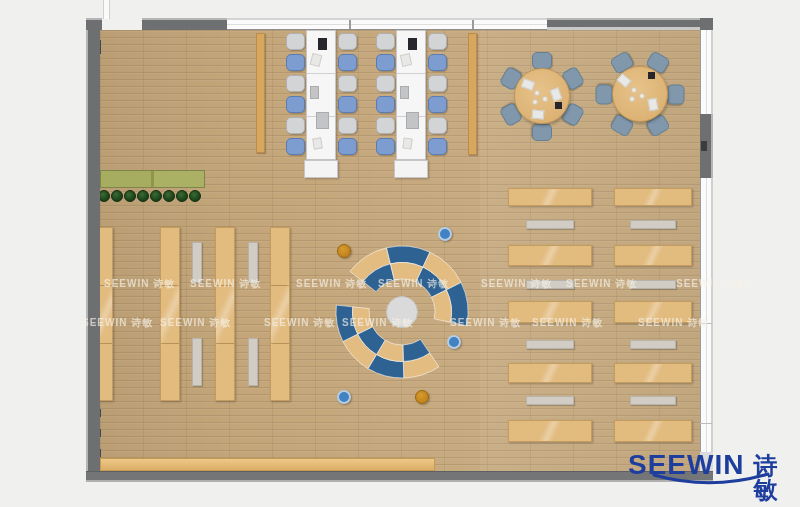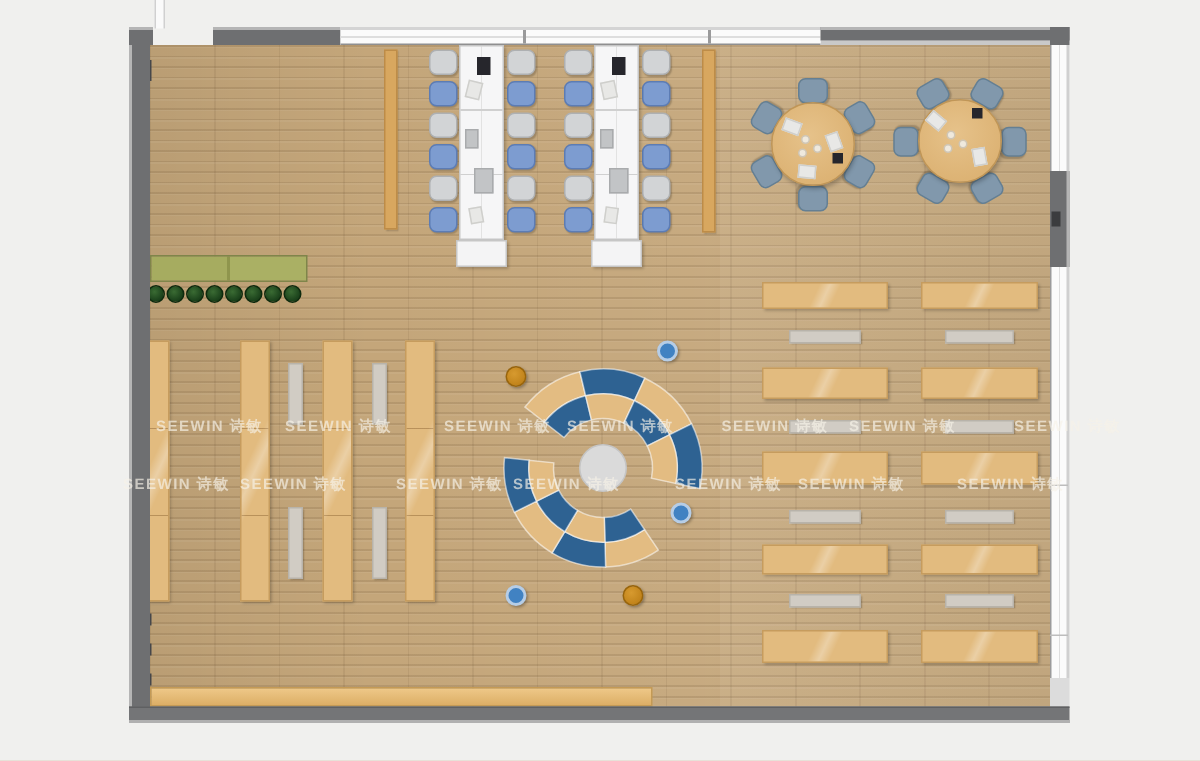--- a/index.html
+++ b/index.html
@@ -247,13 +247,20 @@
       <span class="wm" style="left: 676px; top: 277px;">SEEWIN 诗敏</span>
       <span class="wm" style="left: 82px; top: 316px;">SEEWIN 诗敏</span>
       <span class="wm" style="left: 160px; top: 316px;">SEEWIN 诗敏</span>
       <span class="wm" style="left: 264px; top: 316px;">SEEWIN 诗敏</span>
       <span class="wm" style="left: 342px; top: 316px;">SEEWIN 诗敏</span>
       <span class="wm" style="left: 450px; top: 316px;">SEEWIN 诗敏</span>
       <span class="wm" style="left: 532px; top: 316px;">SEEWIN 诗敏</span>
       <span class="wm" style="left: 638px; top: 316px;">SEEWIN 诗敏</span>
     </div>
 
+  <div id="logo">
+    <span id="logo-en">SEEWIN</span>
+    <svg id="swoosh" width="118" height="18" viewBox="0 0 118 18">
+      <path d="M2 3 Q59 19 116 2" fill="none" stroke="#1e3e9e" stroke-width="3" stroke-linecap="round"></path>
+    </svg>
+    <span id="logo-zh">诗敏</span>
+  </div>
 </div>
 
 </body></html>

